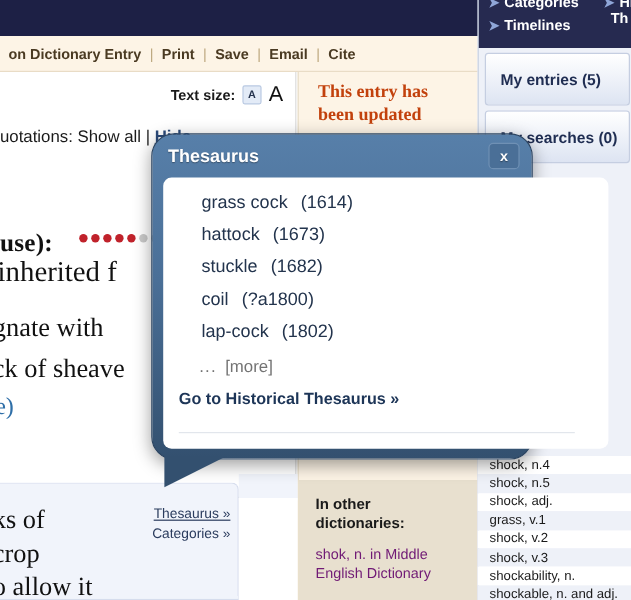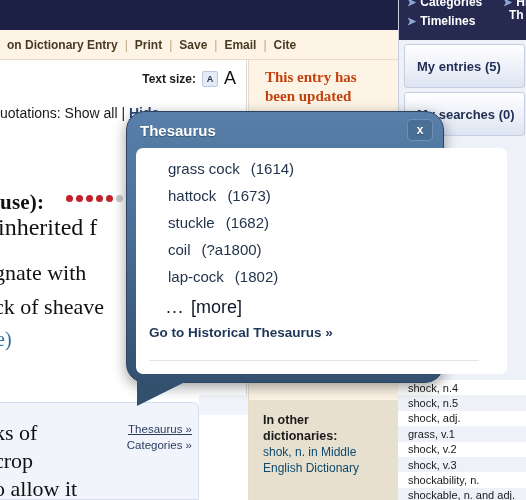--- a/index.html
+++ b/index.html
@@ -150,21 +150,22 @@
   }
   .mid-dict-box {
     position: absolute; left: 0px; top: 340px; width: 150px; height: 160px;
     background: #e8e0cf;
     padding: 12px 14px;
   }
   .mid-dict-title {
     font-size: 12.5px; font-weight: bold; color: #1a1a1a; line-height: 16px;
   }
   .mid-dict-body {
-    font-size: 12px; color: #0c4a6e; line-height: 16px;
+    margin-top: 10px;
+    font-size: 12px; color: #701a75; line-height: 16px;
   }
 
   
   .gutter {
     position: absolute; left: 199px; top: 415px; width: 49px; height: 85px;
     background: #ffffff;
   }
   .gutter2 {
     position: absolute; left: 199px; top: 395px; width: 49px; height: 22px;
     background: #f1f4fb;
@@ -274,21 +275,21 @@
     padding: 0 0 0 32px;
     height: 27px;
     font-size: 15px;
     color: #23344d;
     white-space: nowrap;
   }
   .thes-item .term { font-weight: normal; }
   .thes-item .date { margin-left: 11px; }
   .thes-more {
     padding: 2px 0 0 30px;
-    font-size: 18px; color: #0f172a;
+    font-size: 14px; color: #737373;
     height: 26px;
   }
   .thes-more .dots { letter-spacing: 1px; }
   .thes-more .more { margin-left: 7px; }
   .thes-goto {
     padding: 4px 0 0 13px;
     font-size: 13.5px; font-weight: bold; color: #1d3557;
     text-decoration: none; display: block;
   }
   .thes-rule {

